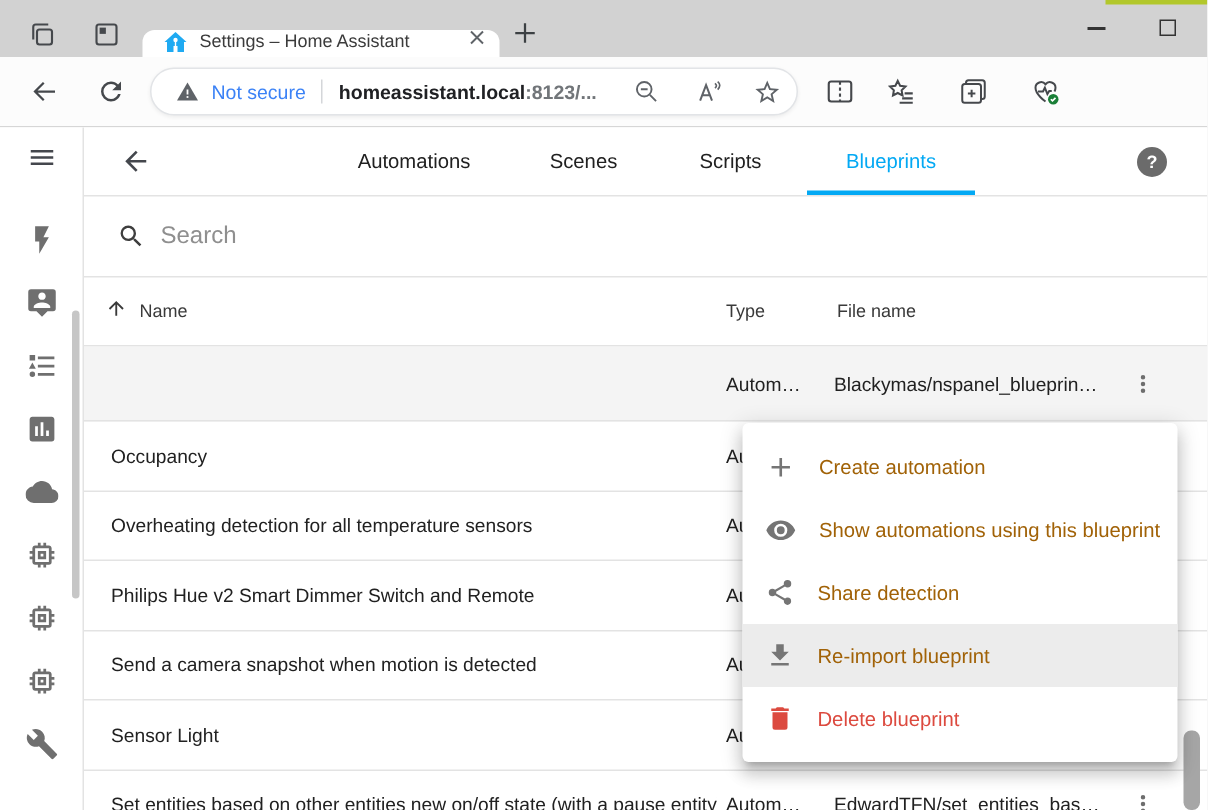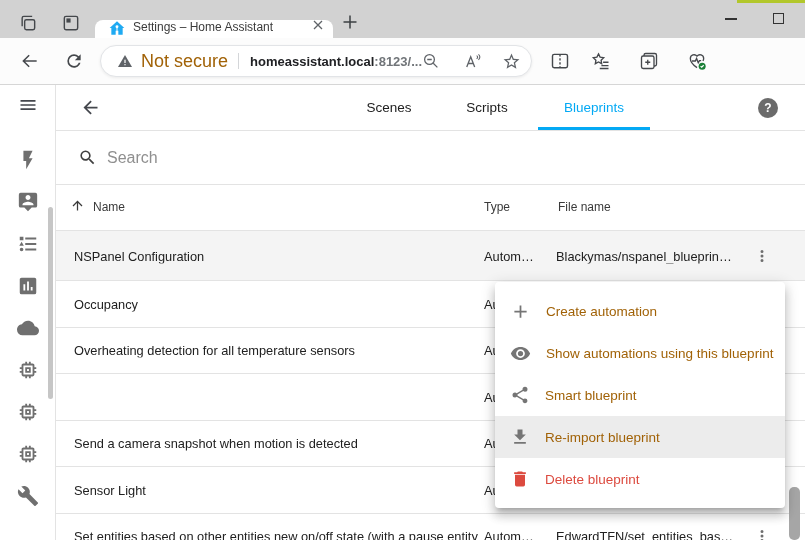--- a/index.html
+++ b/index.html
@@ -10,21 +10,21 @@
   .tabstrip { position:absolute; left:0; top:0; width:805px; height:38px; background:#d2d2d2; }
   .green-sliver { position:absolute; left:737px; top:0; width:68px; height:3px; background:#b2c72b; }
   .chrome-ic { position:absolute; color:#45484c; }
   .tab { position:absolute; left:95px; top:20px; width:238px; height:30px; background:#fff; border-radius:8px 8px 0 0; display:flex; align-items:flex-start; padding:0 10px 0 14px; }
   .tab-title { flex:1; font-size:12px; color:#3b3b3b; margin-left:8px; white-space:nowrap; overflow:hidden; }
   .min-bar { position:absolute; left:725px; top:18px; width:12px; height:2px; background:#333; }
   .max-box { position:absolute; left:773px; top:13px; width:11px; height:11px; border:1.5px solid #333; }
 
   .toolbar { position:absolute; left:0; top:38px; width:805px; height:47px; background:#fcfcfc; border-bottom:1px solid #d6d6d6; }
   .omnibox { position:absolute; left:100px; top:7px; width:432px; height:32px; background:#fff; border:1px solid #e2e4e7; border-radius:16px; box-shadow:0 1px 3px rgba(0,0,0,.07); display:flex; align-items:center; padding:0 10px 0 16px; }
-  .sec-label { font-size:18px; color:#a16207; margin:0 10px 0 8px; white-space:nowrap; }
+  .sec-label { font-size:13px; color:#3b82f6; margin:0 10px 0 8px; white-space:nowrap; }
   .omni-div { width:1px; height:16px; background:#d4d6d9; margin-right:11px; }
   .url { font-size:13px; white-space:nowrap; overflow:hidden; flex:1;font-weight:bold; }
   .url .host { color:#202124; }
   .url .path { color:#717579; }
   .avatar { position:absolute; left:725px; top:50px; width:24px; height:24px; border-radius:50%; overflow:hidden; }
   .dots3 { position:absolute; left:775px; top:60px; display:flex; gap:4px; }
   .dots3 i { width:3px; height:3px; border-radius:50%; background:#45484c; }
 
   
   .page { position:absolute; left:0; top:85px; width:805px; height:455px; background:#fff; }
@@ -201,20 +201,21 @@
       <svg class="ha-side-ic" style="top:400px" width="22" height="22" viewBox="0 0 24 24" fill="currentColor">
           <path d="M22.7,19L13.6,9.9C14.5,7.6 14,4.9 12.1,3C10.1,1 7.1,0.6 4.7,1.7L9,6L6,9L1.6,4.7C0.4,7.1 0.9,10.1 2.9,12.1C4.8,14 7.5,14.5 9.8,13.6L18.9,22.7C19.3,23.1 19.9,23.1 20.3,22.7L22.6,20.4C23.1,20 23.1,19.3 22.7,19Z"></path>
         </svg>
       <div class="side-scroll"></div>
     </aside>
 
     <header class="ha-header">
       <svg style="position:absolute;left:24px;top:12px;color:#44474d" width="21" height="21" viewBox="0 0 24 24" fill="currentColor">
           <path d="M20,11V13H7.83L13.42,18.59L12,20L4,12L12,4L13.42,5.41L7.83,11H20Z"></path>
         </svg>
+      <span class="ha-tab" style="left:220px">Automations</span>
       <span class="ha-tab" style="left:333px">Scenes</span>
       <span class="ha-tab" style="left:431px">Scripts</span>
       <span class="ha-tab active" style="left:538px">Blueprints</span>
       <span class="ha-underline"></span>
       <span class="help-circle">?</span>
     </header>
 
     <div class="ha-search">
       <svg width="19" height="19" viewBox="0 0 24 24" fill="#3f3f3f">
           <path d="M9.5,3A6.5,6.5 0 0,1 16,9.5C16,11.11 15.41,12.59 14.44,13.73L14.71,14H15.5L20.5,19L19,20.5L14,15.5V14.71L13.73,14.44C12.59,15.41 11.11,16 9.5,16A6.5,6.5 0 0,1 3,9.5A6.5,6.5 0 0,1 9.5,3M9.5,5C7,5 5,7 5,9.5C5,12 7,14 9.5,14C12,14 14,12 14,9.5C14,7 12,5 9.5,5Z"></path>
@@ -226,36 +227,36 @@
       <svg class="sort-arrow" width="15" height="15" viewBox="0 0 24 24" fill="currentColor">
           <path d="M13,20H11V8L5.5,13.5L4.08,12.08L12,4.16L19.92,12.08L18.5,13.5L13,8V20Z"></path>
         </svg>
       <span class="th-name">Name</span>
       <span class="th-type">Type</span>
       <span class="th-file">File name</span>
     </div>
 
     <div class="ha-rows">
       <div class="row sel">
-        <span class="cell-name">NSPanel Configuration</span>
         <span class="cell-type">Autom…</span>
         <span class="cell-file">Blackymas/nspanel_blueprin…</span>
         <svg class="kebab" width="18" height="18" viewBox="0 0 24 24" fill="currentColor">
             <path d="M12,16A2,2 0 0,1 14,18A2,2 0 0,1 12,20A2,2 0 0,1 10,18A2,2 0 0,1 12,16M12,10A2,2 0 0,1 14,12A2,2 0 0,1 12,14A2,2 0 0,1 10,12A2,2 0 0,1 12,10M12,4A2,2 0 0,1 14,6A2,2 0 0,1 12,8A2,2 0 0,1 10,6A2,2 0 0,1 12,4Z"></path>
           </svg>
       </div>
       <div class="row">
         <span class="cell-name">Occupancy</span>
         <span class="cell-type">Autom…</span>
       </div>
       <div class="row">
         <span class="cell-name">Overheating detection for all temperature sensors</span>
         <span class="cell-type">Autom…</span>
       </div>
       <div class="row">
+        <span class="cell-name">Philips Hue v2 Smart Dimmer Switch and Remote</span>
         <span class="cell-type">Autom…</span>
       </div>
       <div class="row">
         <span class="cell-name">Send a camera snapshot when motion is detected</span>
         <span class="cell-type">Autom…</span>
       </div>
       <div class="row">
         <span class="cell-name">Sensor Light</span>
         <span class="cell-type">Autom…</span>
       </div>
@@ -279,21 +280,21 @@
       <div class="mi">
         <svg width="21" height="21" viewBox="0 0 24 24" fill="currentColor">
             <path d="M12,9A3,3 0 0,0 9,12A3,3 0 0,0 12,15A3,3 0 0,0 15,12A3,3 0 0,0 12,9M12,17A5,5 0 0,1 7,12A5,5 0 0,1 12,7A5,5 0 0,1 17,12A5,5 0 0,1 12,17M12,4.5C7,4.5 2.73,7.61 1,12C2.73,16.39 7,19.5 12,19.5C17,19.5 21.27,16.39 23,12C21.27,7.61 17,4.5 12,4.5Z"></path>
           </svg>
         <span>Show automations using this blueprint</span>
       </div>
       <div class="mi">
         <svg width="20" height="20" viewBox="0 0 24 24" fill="currentColor">
             <path d="M18,16.08C17.24,16.08 16.56,16.38 16.04,16.85L8.91,12.7C8.96,12.47 9,12.24 9,12C9,11.76 8.96,11.53 8.91,11.3L15.96,7.19C16.5,7.69 17.21,8 18,8A3,3 0 0,0 21,5A3,3 0 0,0 18,2A3,3 0 0,0 15,5C15,5.24 15.04,5.47 15.09,5.7L8.04,9.81C7.5,9.31 6.79,9 6,9A3,3 0 0,0 3,12A3,3 0 0,0 6,15C6.79,15 7.5,14.69 8.04,14.19L15.16,18.34C15.11,18.55 15.08,18.77 15.08,19C15.08,20.61 16.39,21.91 18,21.91C19.61,21.91 20.92,20.61 20.92,19A2.92,2.92 0 0,0 18,16.08Z"></path>
           </svg>
-        <span>Smart blueprint</span>
+        <span>Share detection</span>
       </div>
       <div class="mi hover">
         <svg width="20" height="20" viewBox="0 0 24 24" fill="currentColor">
             <path d="M5,20H19V18H5M19,9H15V3H9V9H5L12,16L19,9Z"></path>
           </svg>
         <span>Re-import blueprint</span>
       </div>
       <div class="mi danger">
         <svg width="20" height="20" viewBox="0 0 24 24" fill="currentColor">
             <path d="M19,4H15.5L14.5,3H9.5L8.5,4H5V6H19V4M6,19A2,2 0 0,0 8,21H16A2,2 0 0,0 18,19V7H6V19Z"></path>

